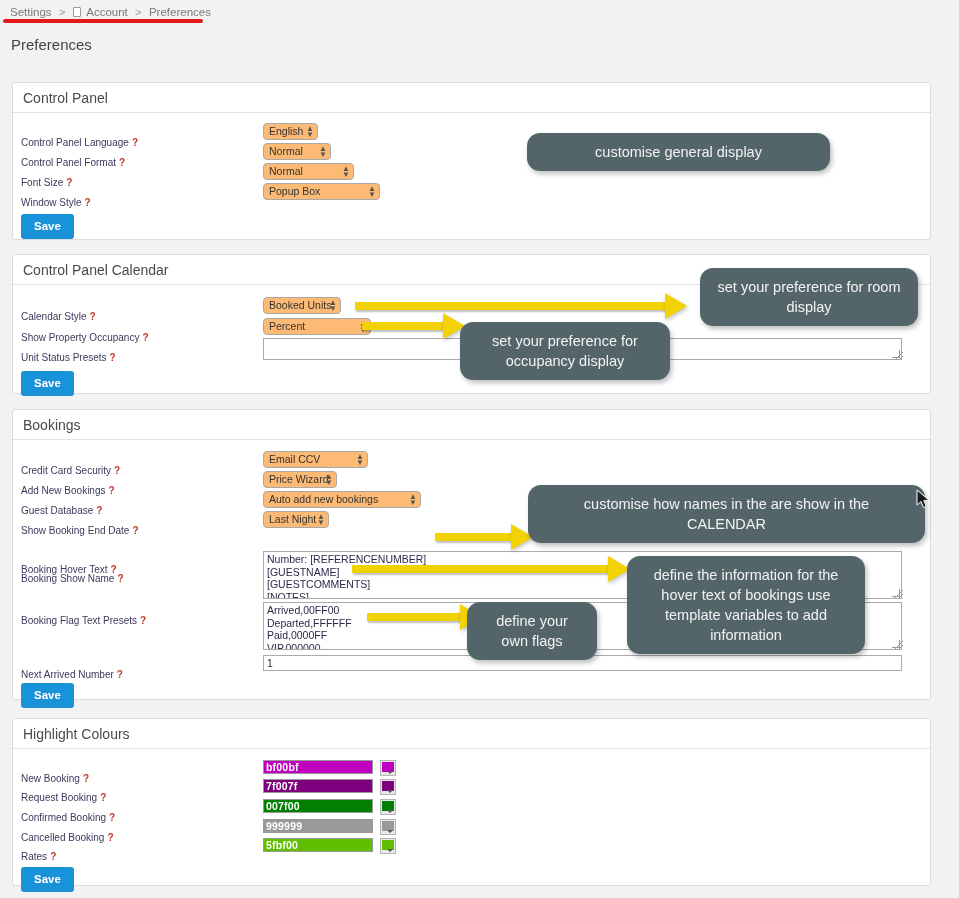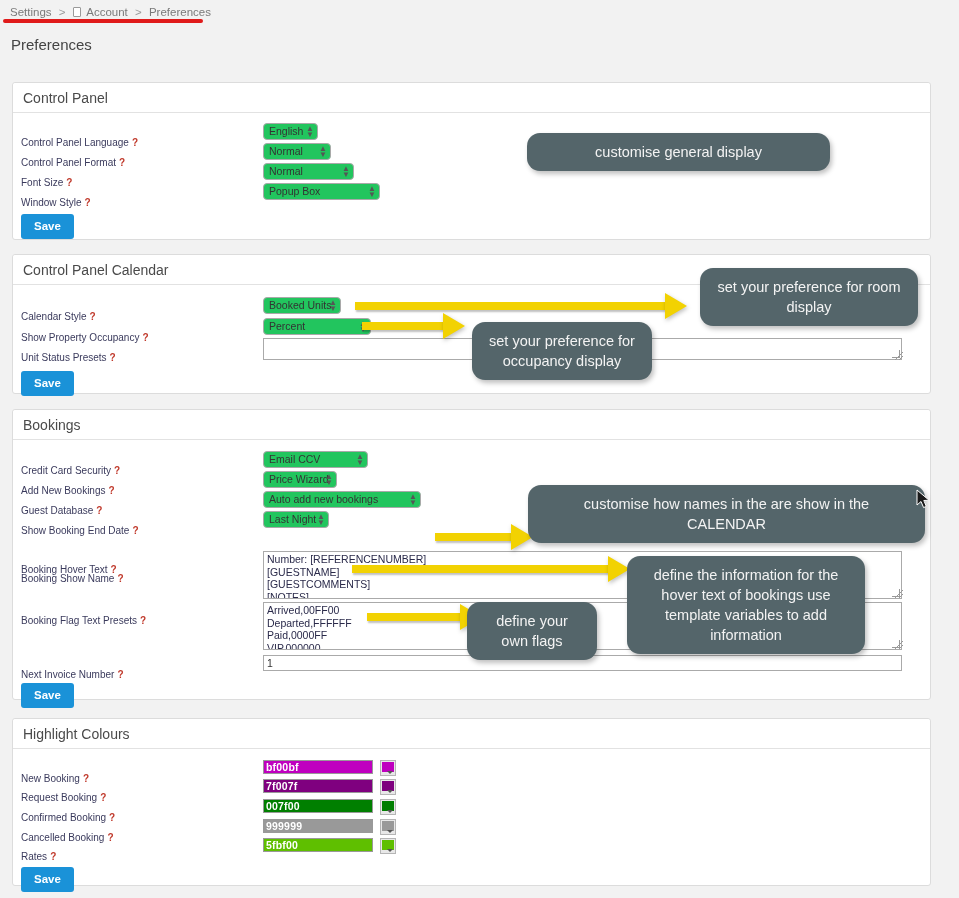--- a/index.html
+++ b/index.html
@@ -59,21 +59,21 @@
   .lbl {
     position:absolute; left:8px; top:12px;
     font-size:10px; color:#3a3a5c; white-space:nowrap;
   }
   .q { color:#c0392b; font-weight:bold; margin-left:3px; }
 
   
   .sel {
     position:absolute;
     height:17px; line-height:15px;
-    background:#22c55e;
+    background:#fdba74;
     border:1px solid #a9a9a9;
     border-radius:4px;
     font-size:10.5px;
     color:#333;
     padding:0 15px 0 5px;
     white-space:nowrap;
     font-family:"Liberation Sans", sans-serif;
   }
   .sel .arrows {
     position:absolute; right:4px; top:2px;
@@ -365,21 +365,21 @@
     <div class="row" style="top:163px;height:52px;">
       <span class="lbl"><span>Booking Flag Text Presets</span><span class="q">?</span></span>
       <div class="tarea" style="left:250px;top:-1px;width:639px;height:48px;">Arrived,00FF00
 Departed,FFFFFF
 Paid,0000FF
 VIP,000000</div>
       <div class="resize-grip" style="left:882px;top:38px;"></div>
     </div>
 
     <div class="row" style="top:217px;">
-      <span class="lbl"><span>Next Invoice Number</span><span class="q">?</span></span>
+      <span class="lbl"><span>Next Arrived Number</span><span class="q">?</span></span>
       <div class="tin" style="left:250px;top:-2px;width:639px;">1</div>
     </div>
 
     <button class="savebtn" style="left:8px;top:243px;">Save</button>
   </div>
 </div>
 
 <div class="panel" id="panel-colours" style="top:718px;height:168px;">
   <div class="panel-head">Highlight Colours</div>
   <div class="panel-body">
@@ -461,21 +461,21 @@
 </div>
 <div class="arrow" style="left:367px;top:604px;width:115px;height:26px;">
   <div class="shaft" style="width:95px;"></div>
     <div class="head" style="left:93px;"></div>
 </div>
 
 <div class="callout" style="left:527px;top:133px;width:303px;">customise general display</div>
 
 <div class="callout" style="left:700px;top:268px;width:218px;">set your preference for room display</div>
 
-<div class="callout" style="left:472px;top:322px;width:180px;">set your preference for occupancy display</div>
+<div class="callout" style="left:460px;top:322px;width:210px;">set your preference for occupancy display</div>
 
 <div class="callout" style="left:528px;top:485px;width:397px;">customise how names in the  are show in the CALENDAR</div>
 
 <div class="callout" style="left:627px;top:556px;width:238px;">define the information for the hover text of bookings use template variables to add information</div>
 
 <div class="callout" style="left:467px;top:602px;width:130px;">define your own flags</div>
 
 <svg id="cursor" style="left:916px;top:489px;" width="16" height="22" viewBox="0 0 16 22">
   <path d="M1,1 L1,16 L5,12.5 L7.6,18.6 L10.3,17.4 L7.8,11.5 L13,11.2 Z" fill="#1a1a1a" stroke="#ffffff" stroke-width="1"></path>
 </svg>

